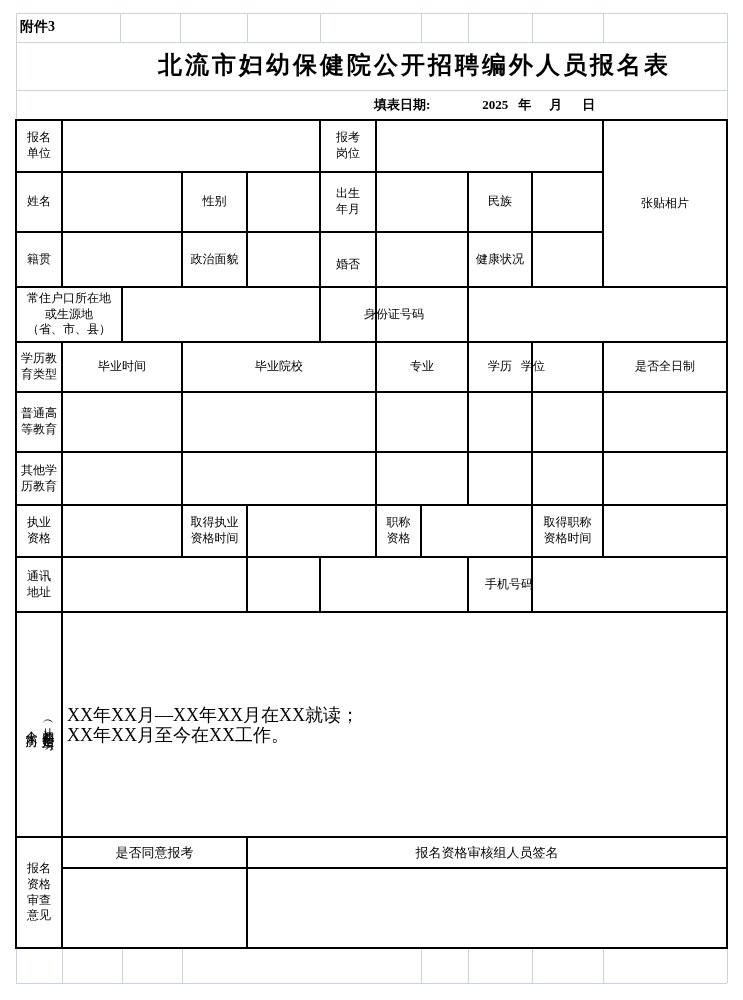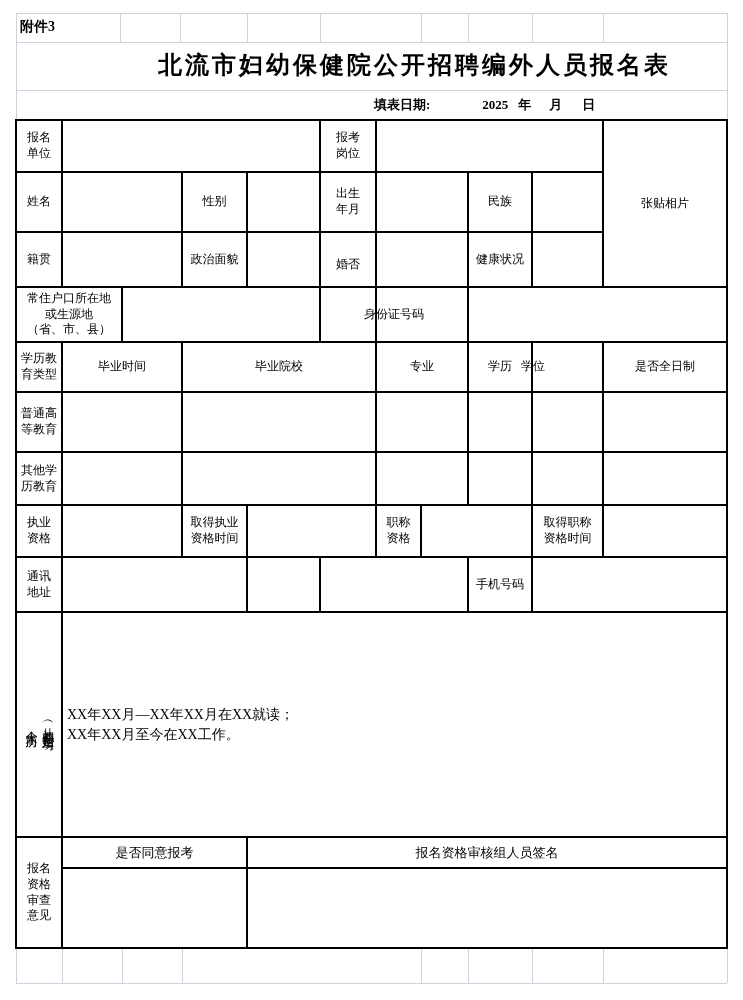--- a/index.html
+++ b/index.html
@@ -15,21 +15,21 @@
   .ghl{height:1px;}
   .gvl{width:1px;}
   #attach{font-size:14px;font-weight:bold;justify-content:flex-start;padding-left:4px;}
   #title{font-size:24px;font-weight:bold;letter-spacing:3px;}
   #dateline{position:absolute;display:flex;align-items:center;font-size:13px;font-weight:600;}
   #dateline .y{margin-left:52px;} #dateline .u1{margin-left:10px;}
   #dateline .u2{margin-left:18px;} #dateline .u3{margin-left:20px;}
   .vtext{writing-mode:vertical-rl;text-orientation:mixed;letter-spacing:2px;font-size:12px;}
   #resume-label-cell{display:flex;flex-direction:row;align-items:center;justify-content:center;gap:1px;}
   #resume-content{align-items:flex-start;flex-direction:column;justify-content:center;
-        text-align:left;font-size:14px;line-height:20px;padding-left:5px;}
+        text-align:left;font-size:18px;line-height:20px;padding-left:5px;}
   .big{font-size:13px;}
 </style>
 </head>
 <body>
 
 <div id="sheet">
 
   <div class="ghl" style="left:16px;top:13px;width:711px;"></div>
   <div class="ghl" style="left:16px;top:42px;width:711px;"></div>
   <div class="ghl" style="left:16px;top:90px;width:711px;"></div>
@@ -172,21 +172,21 @@
 资格</div>
   <div class="blank" style="left:421px;top:505px;width:111px;height:52px;"></div>
   <div class="cell" style="left:532px;top:505px;width:71px;height:52px;">取得职称
 资格时间</div>
   <div class="blank" style="left:603px;top:505px;width:124px;height:52px;"></div>
 
   <div class="cell" style="left:16px;top:557px;width:46px;height:55px;">通讯
 地址</div>
   <div class="blank" style="left:62px;top:557px;width:185px;height:55px;"></div>
   <div class="blank" style="left:320px;top:557px;width:148px;height:55px;"></div>
-  <div class="cell" style="left:468px;top:557px;width:64px;height:55px;">手机号码</div>
+  <div class="cell" style="left:468px;top:557px;width:64px;height:55px;padding-left:9px;">手机号码</div>
   <div class="blank" style="left:532px;top:557px;width:195px;height:55px;"></div>
 
   <div class="cell" id="resume-label-cell" style="left:16px;top:612px;width:46px;height:225px;">
     <span class="vtext">个人简历</span>
     <span class="vtext">（从初中开始填写）</span>
   </div>
   <div class="cell" id="resume-content" style="left:62px;top:612px;width:665px;height:225px;">
     <span>XX年XX月—XX年XX月在XX就读；</span>
     <span>XX年XX月至今在XX工作。</span>
   </div>

